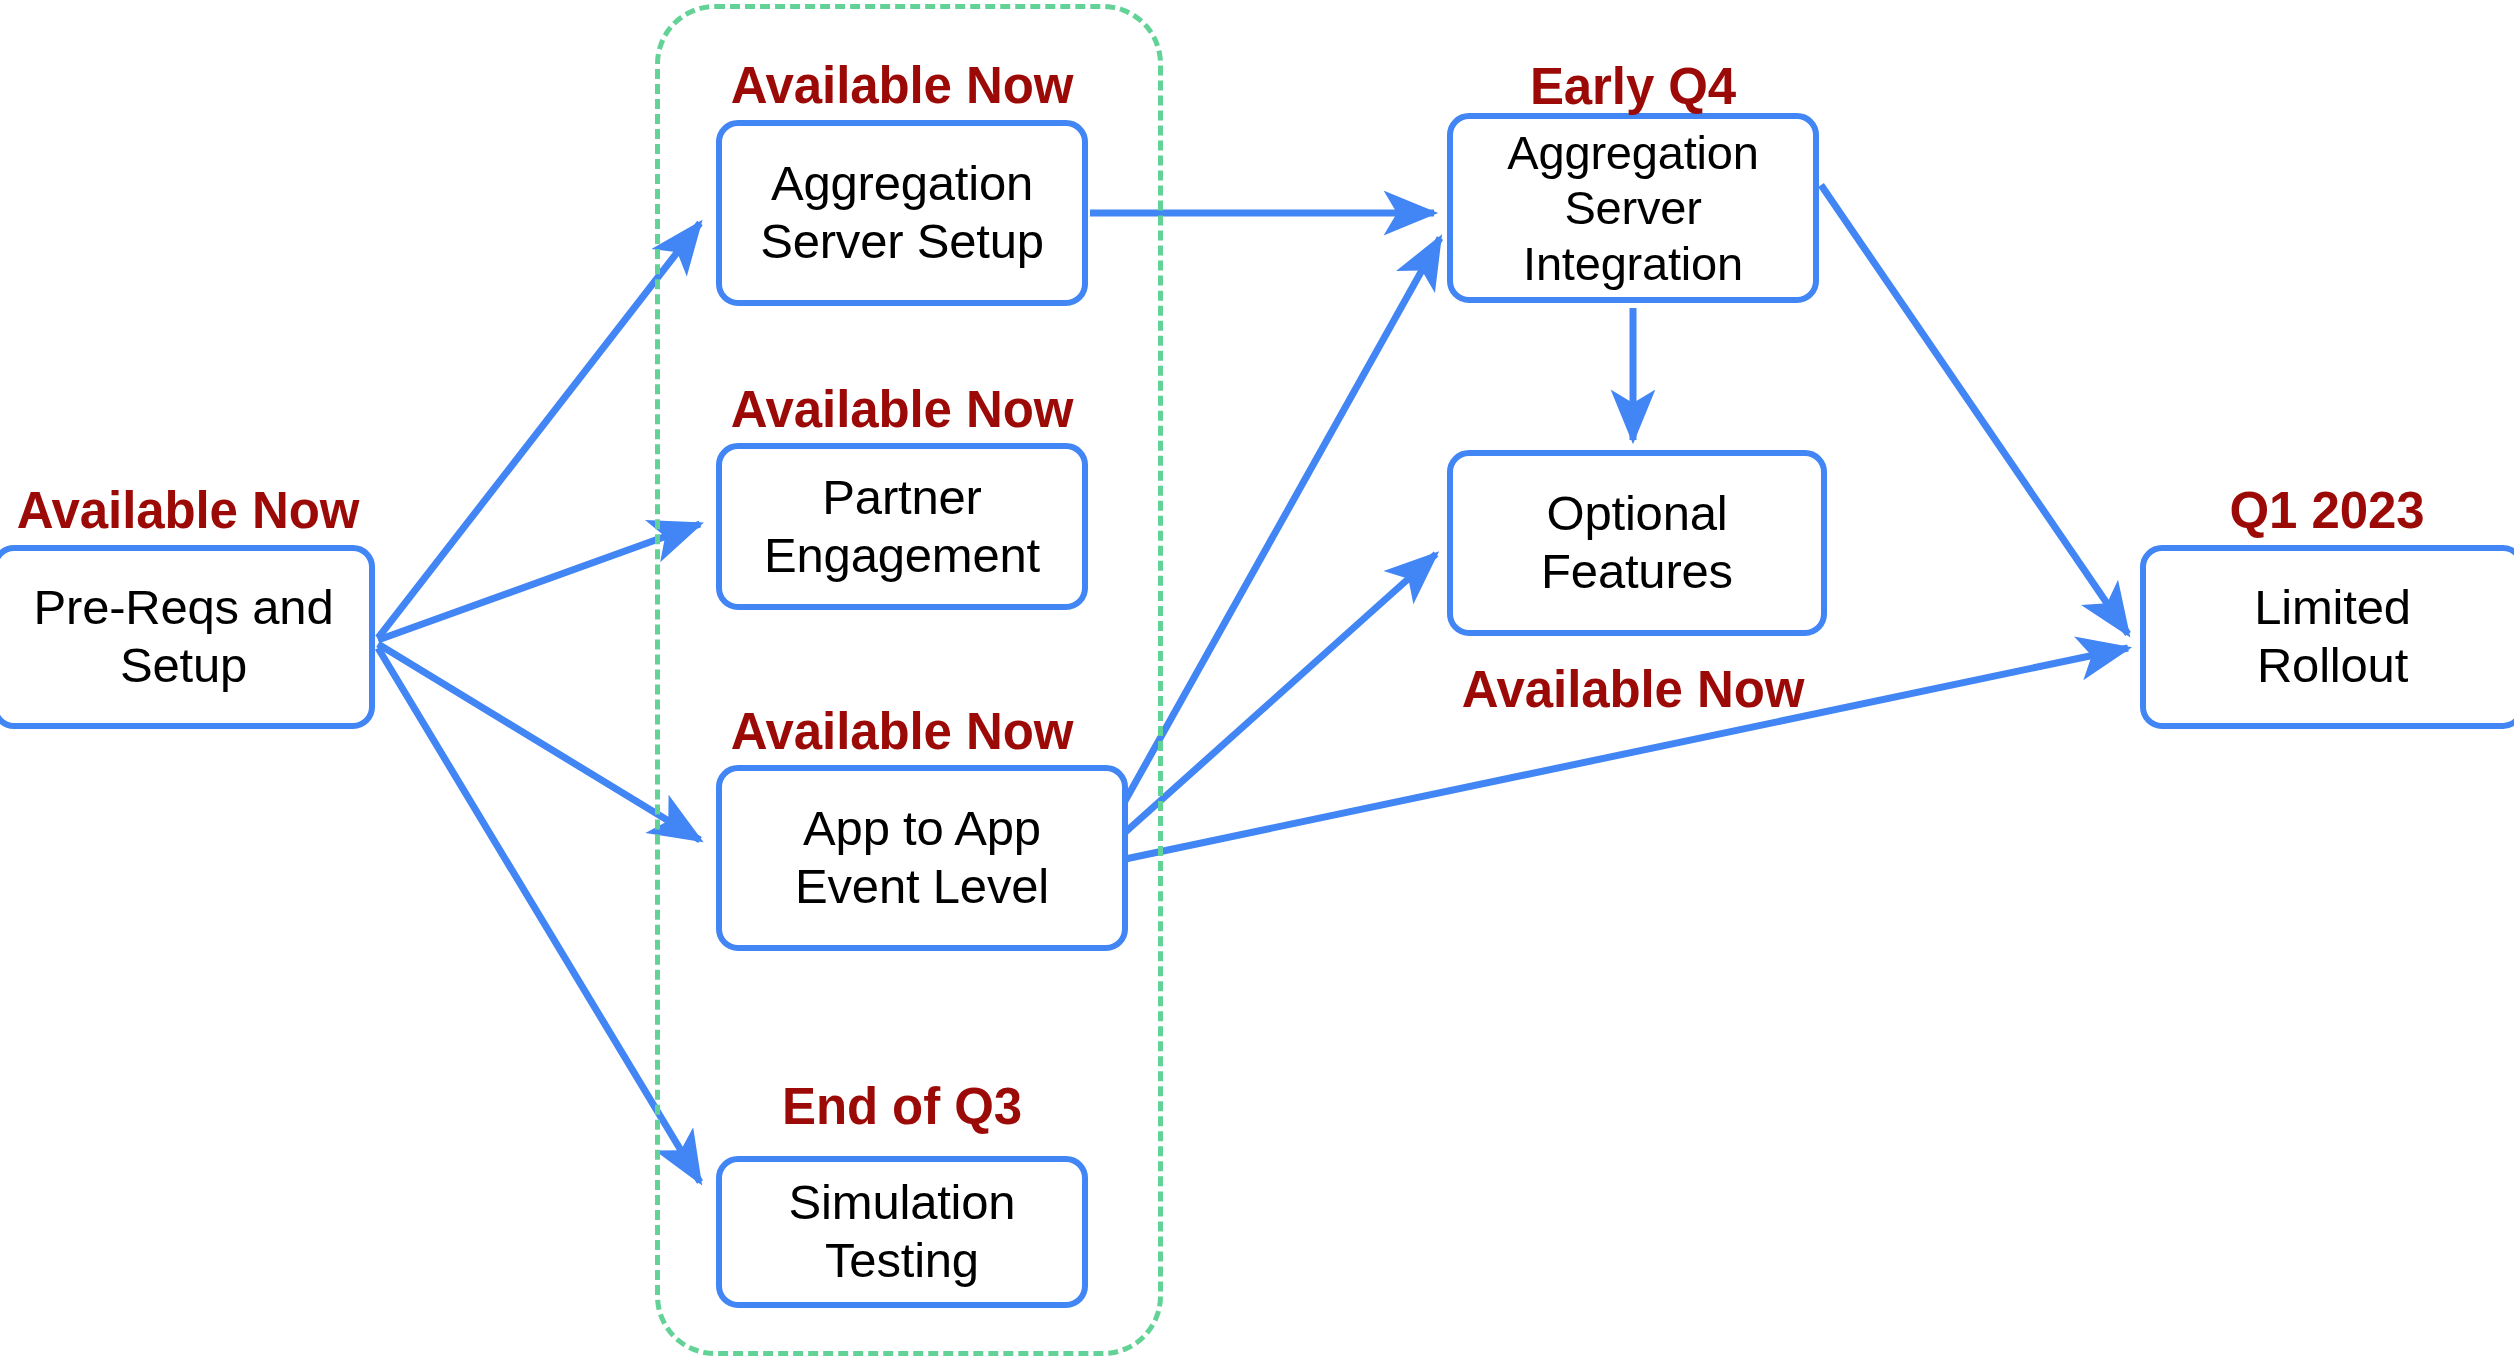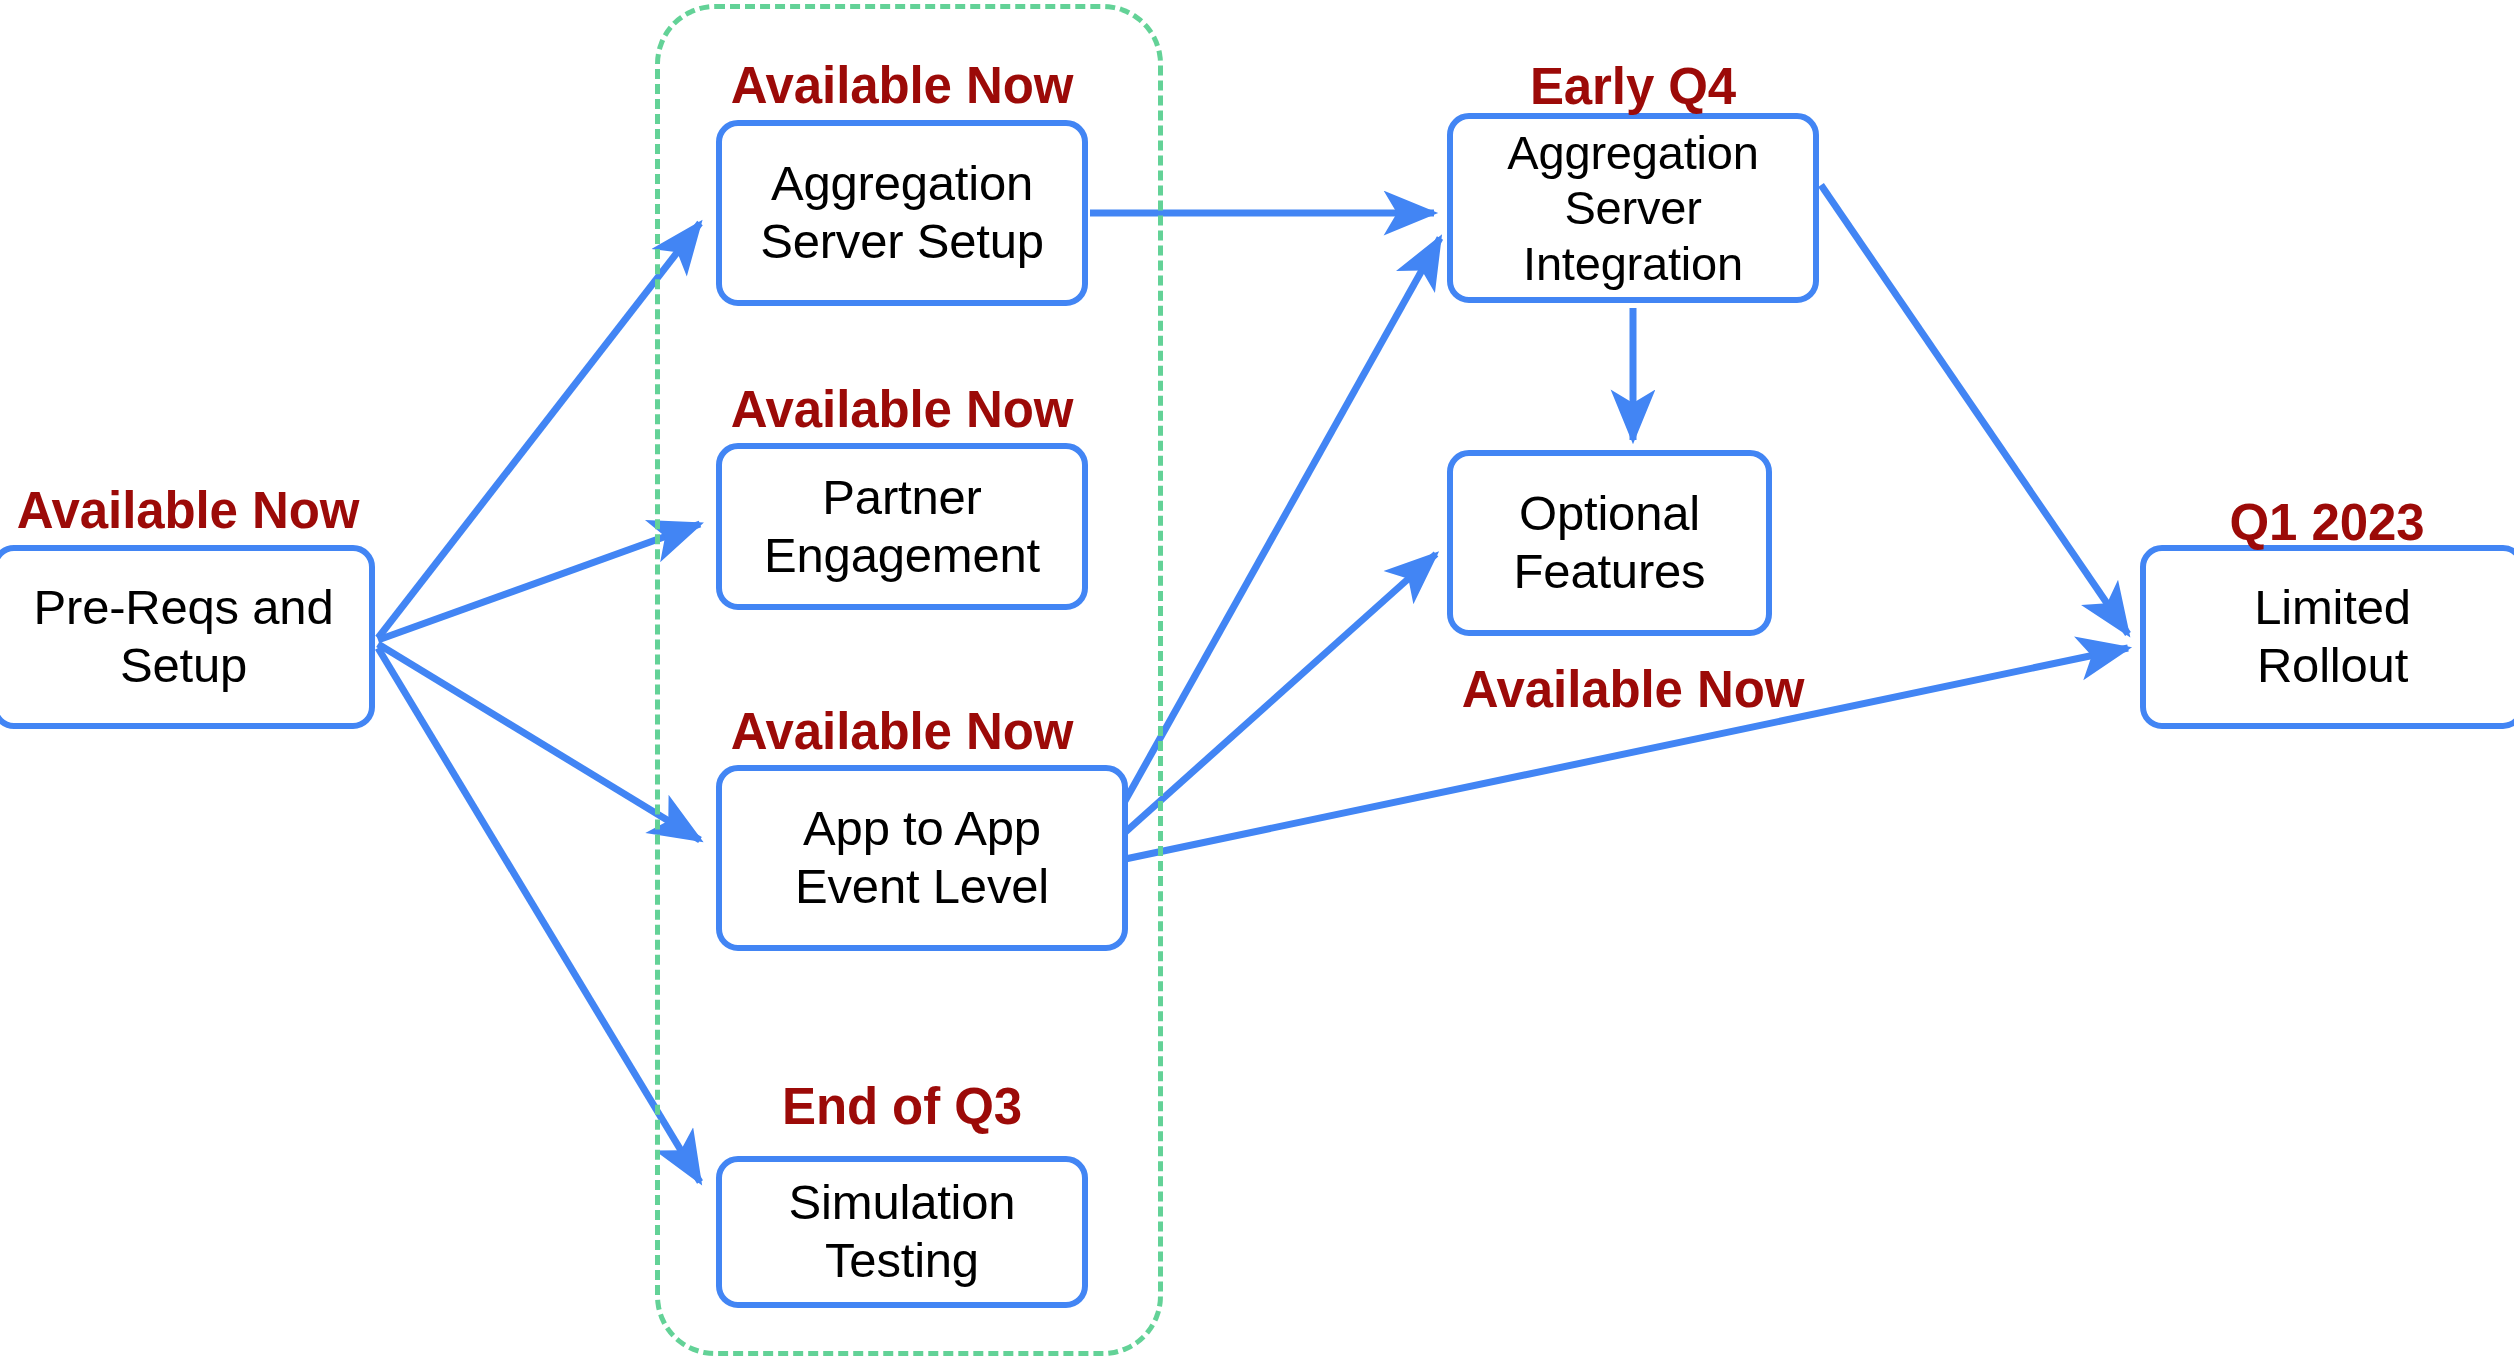--- a/index.html
+++ b/index.html
@@ -110,21 +110,21 @@
 
   <div class="node" style="left:716px; top:1156px; width:372px; height:152px;">Simulation
 Testing</div>
   <div class="tag" style="left:902px; top:1037px;margin-top:40px;">End of Q3</div>
 
   <div class="node n3" style="left:1447px; top:113px; width:372px; height:190px;">Aggregation
 Server
 Integration</div>
   <div class="tag" style="left:1633px; top:57px;">Early Q4</div>
 
-  <div class="node" style="left:1447px; top:450px; width:325px; height:186px;">Optional
+  <div class="node" style="left:1447px; top:450px; width:380px; height:186px;">Optional
 Features</div>
   <div class="tag" style="left:1633px; top:660px;">Available Now</div>
 
   <div class="node" style="left:2140px; top:545px; width:385px; height:184px;">Limited
 Rollout</div>
-  <div class="tag" style="left:2327px; top:481px;margin-top:12px;">Q1 2023</div>
+  <div class="tag" style="left:2327px; top:481px;">Q1 2023</div>
 
 </div>
 
 </body></html>

